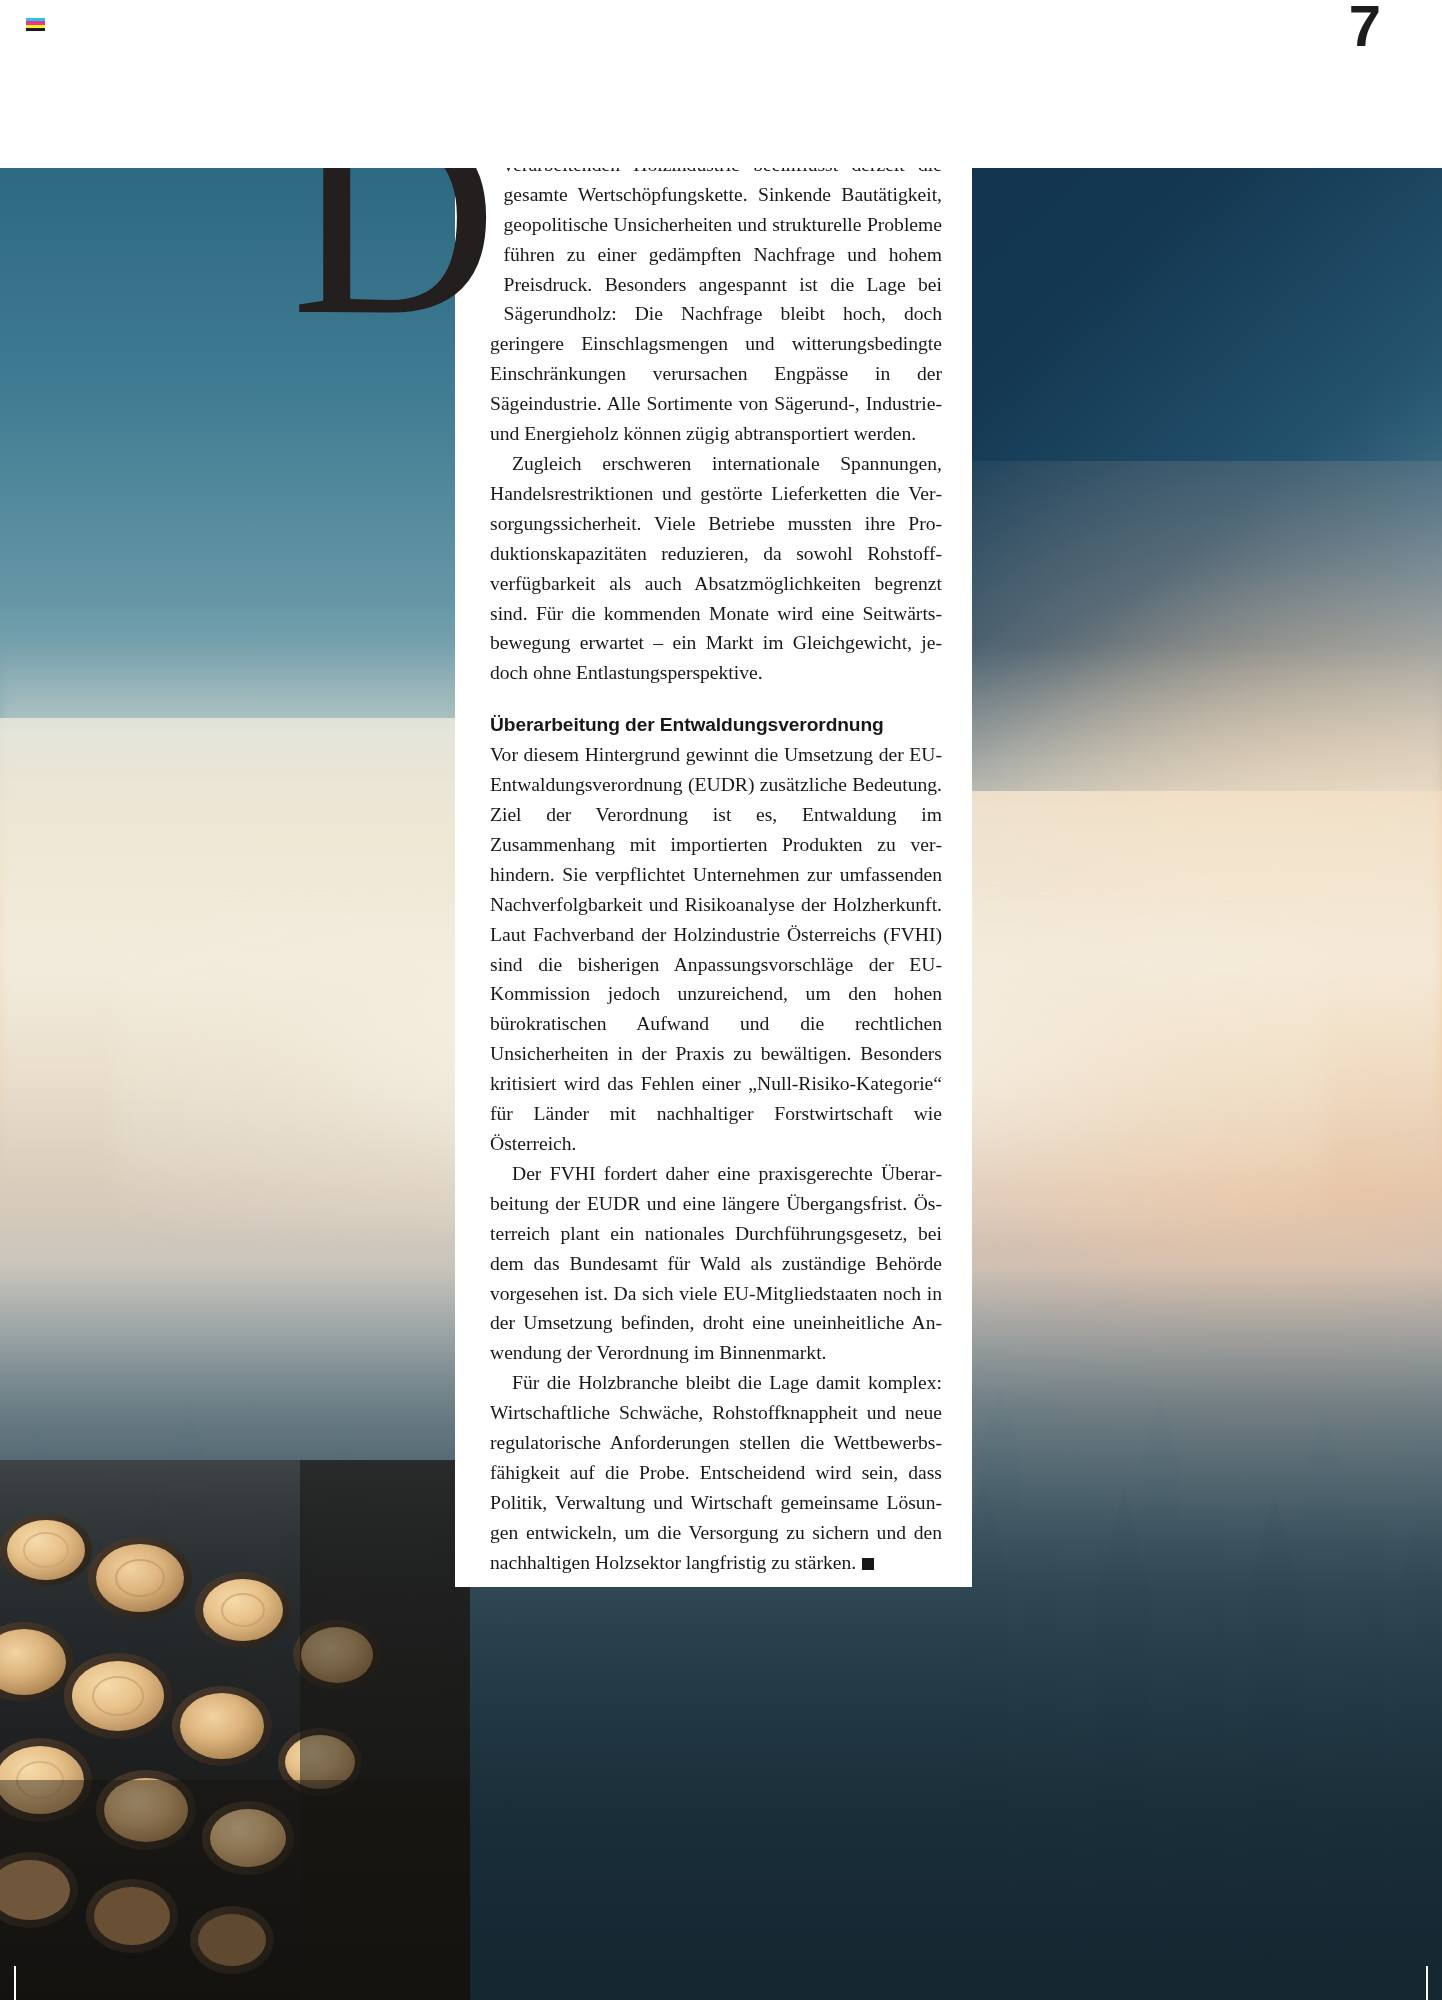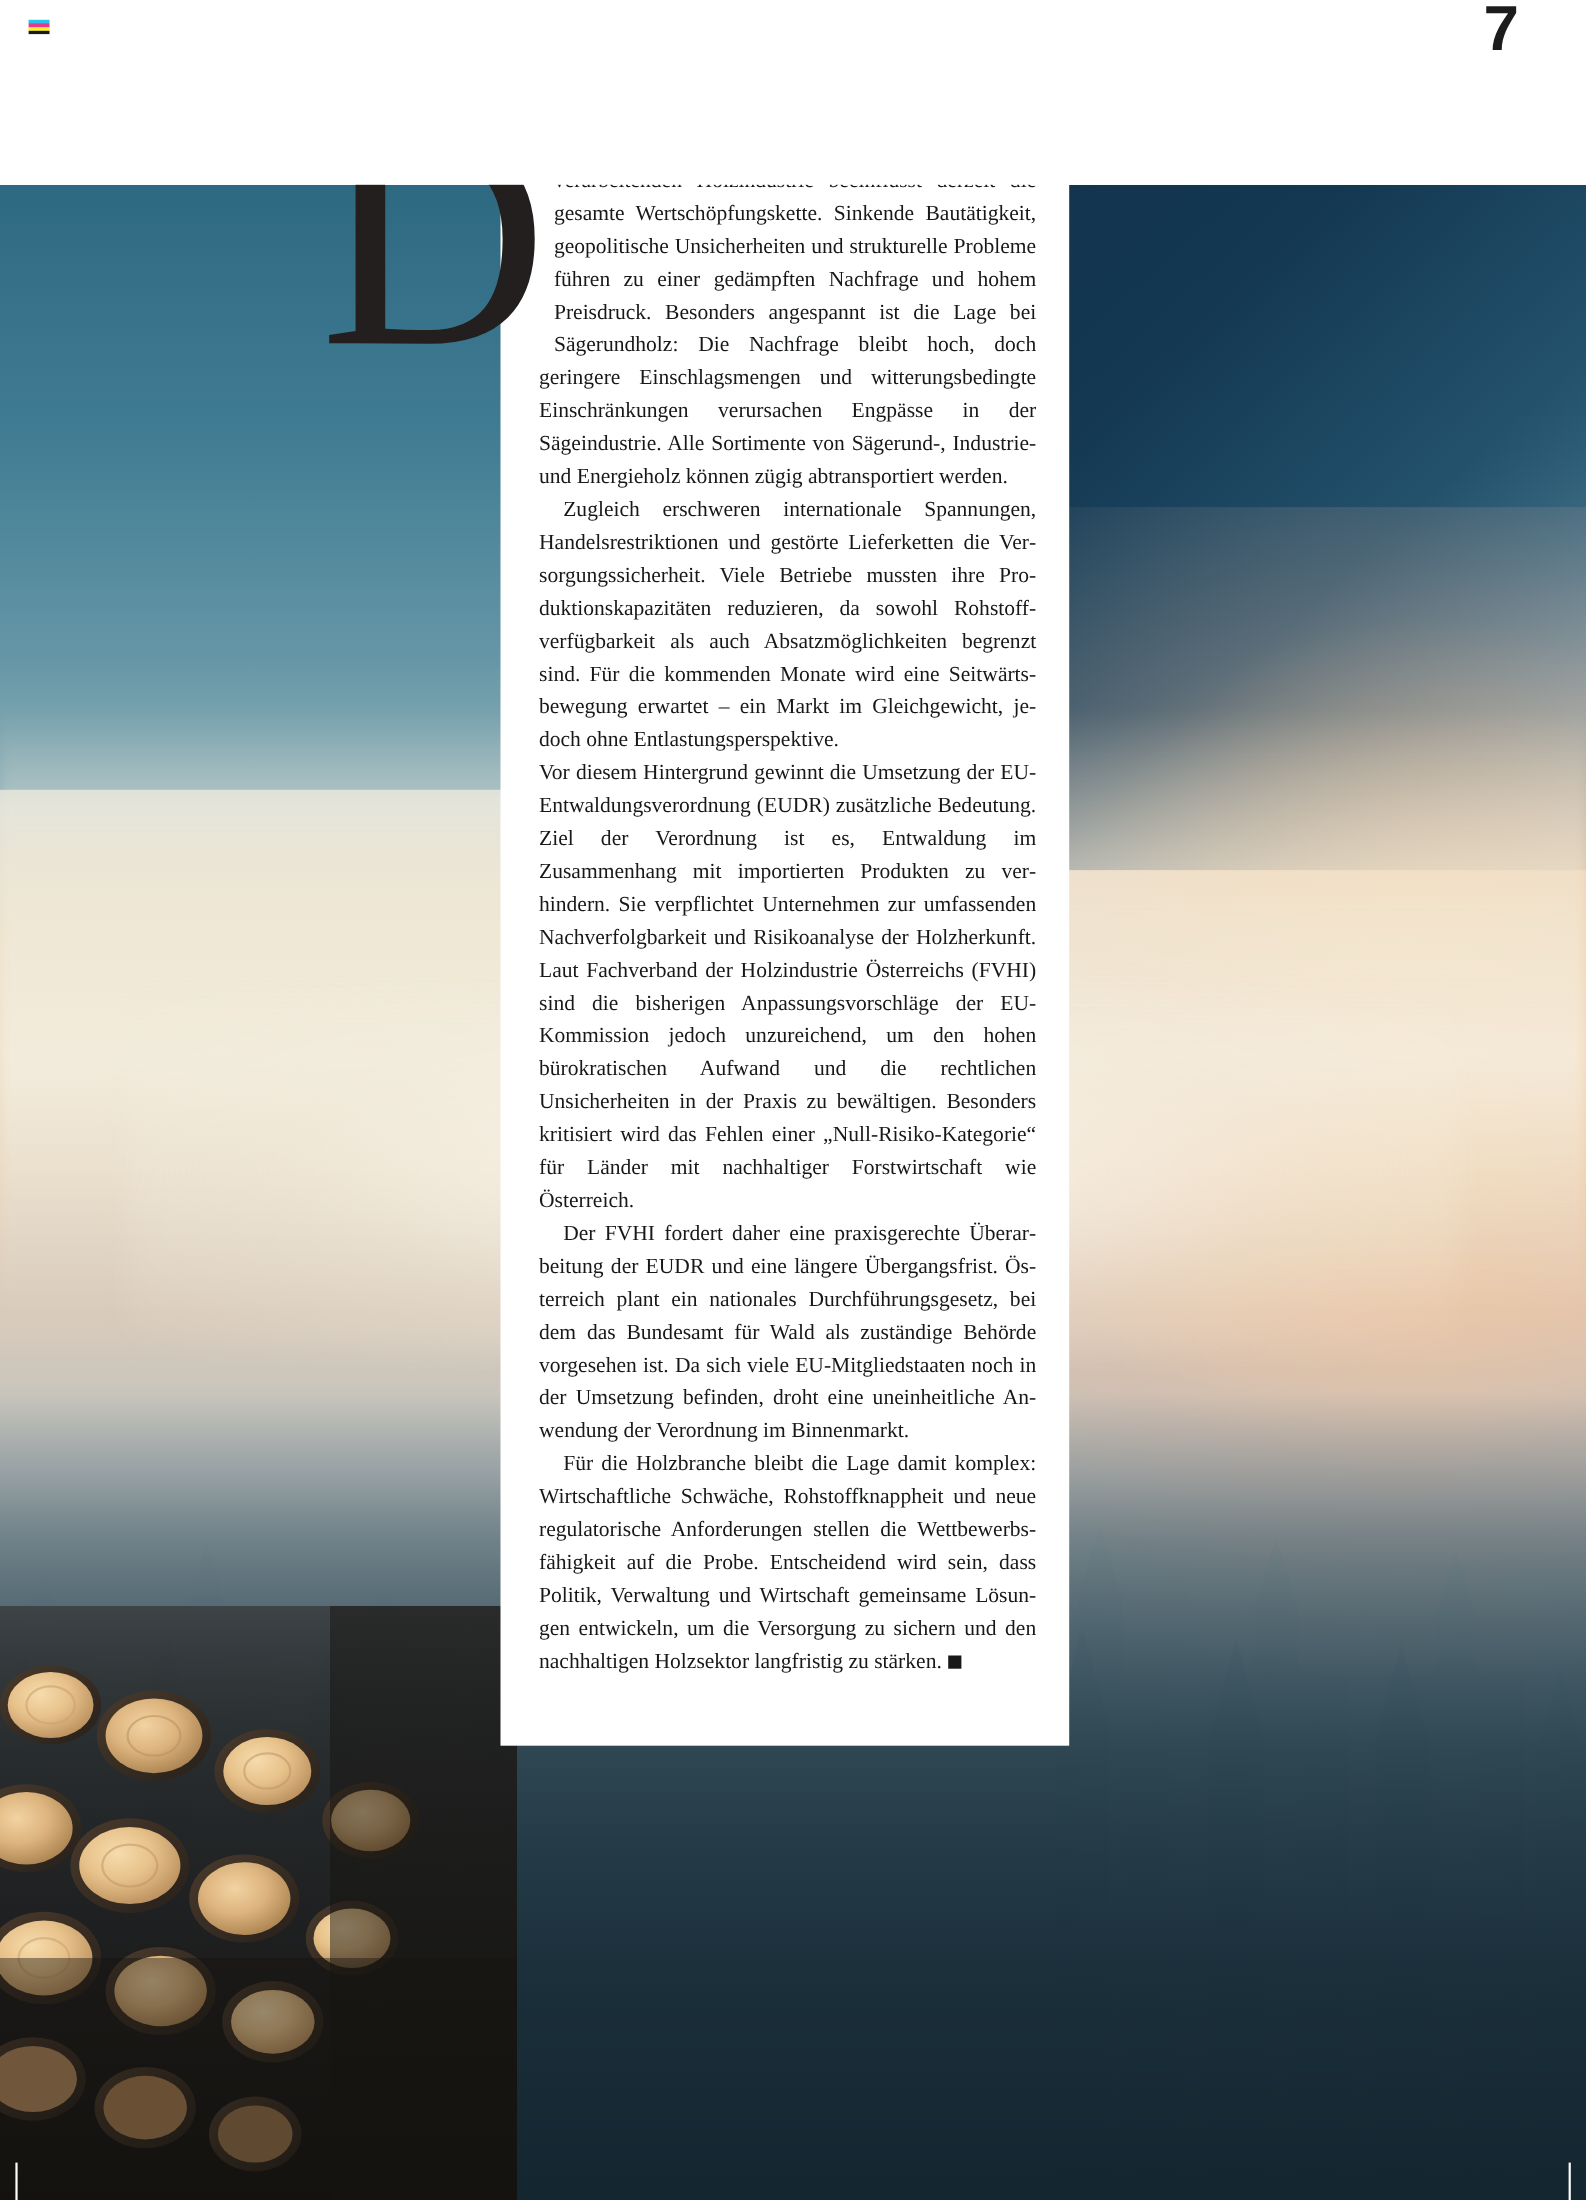--- a/index.html
+++ b/index.html
@@ -389,20 +389,21 @@
 
   <div class="page-number">7</div>
 
   <div class="article-col">
     <div class="article-body">
 
       <p><span class="dropcap">D</span><span>ie anhaltende Rezession in der Bau­wirtschaft und der verarbeitenden Holz­industrie beeinflusst derzeit die gesamte Wertschöpfungskette. Sin­kende Bautätigkeit, geopolitische Un­sicherheiten und strukturelle Probleme führen zu einer gedämpften Nachfrage und hohem Preisdruck. Besonders angespannt ist die Lage bei Sägerundholz: Die Nachfrage bleibt hoch, doch geringere Einschlagsmengen und witte­rungsbedingte Einschränkungen verursachen Engpäs­se in der Sägeindustrie. Alle Sortimente von Sägerund-, Industrie- und Energieholz können zügig abtranspor­tiert werden.</span></p>
 
       <p><span>Zugleich erschweren internationale Spannungen, Handelsrestriktionen und gestörte Lieferketten die Ver­sorgungssicherheit. Viele Betriebe mussten ihre Pro­duktionskapazitäten reduzieren, da sowohl Rohstoff­verfügbarkeit als auch Absatzmöglichkeiten begrenzt sind. Für die kommenden Monate wird eine Seitwärts­bewegung erwartet – ein Markt im Gleichgewicht, je­doch ohne Entlastungsperspektive.</span></p>
 
+      <h2 class="subhead">Überarbeitung der Entwaldungsverordnung</h2>
 
       <p style="text-indent:0"><span>Vor diesem Hintergrund gewinnt die Umsetzung der EU-Entwaldungsverordnung (EUDR) zusätzliche Be­deutung. Ziel der Verordnung ist es, Entwaldung im Zusammenhang mit importierten Produkten zu ver­hindern. Sie verpflichtet Unternehmen zur umfassen­den Nachverfolgbarkeit und Risikoanalyse der Holz­herkunft. Laut Fachverband der Holzindustrie Öster­reichs (FVHI) sind die bisherigen Anpassungsvorschlä­ge der EU-Kommission jedoch unzureichend, um den hohen bürokratischen Aufwand und die rechtlichen Unsicherheiten in der Praxis zu bewältigen. Besonders kritisiert wird das Fehlen einer „Null-Risiko-Katego­rie“ für Länder mit nachhaltiger Forstwirtschaft wie Österreich.</span></p>
 
       <p><span>Der FVHI fordert daher eine praxisgerechte Überar­beitung der EUDR und eine längere Übergangsfrist. Ös­terreich plant ein nationales Durchführungsgesetz, bei dem das Bundesamt für Wald als zuständige Behörde vorgesehen ist. Da sich viele EU-Mitgliedstaaten noch in der Umsetzung befinden, droht eine uneinheitliche An­wendung der Verordnung im Binnenmarkt.</span></p>
 
       <p><span>Für die Holzbranche bleibt die Lage damit komplex: Wirtschaftliche Schwäche, Rohstoffknappheit und neue regulatorische Anforderungen stellen die Wettbewerbs­fähigkeit auf die Probe. Entscheidend wird sein, dass Politik, Verwaltung und Wirtschaft gemeinsame Lösun­gen entwickeln, um die Versorgung zu sichern und den nachhaltigen Holzsektor langfristig zu stärken.</span><span class="endmark"></span></p>
 
     </div>
   </div>
 

